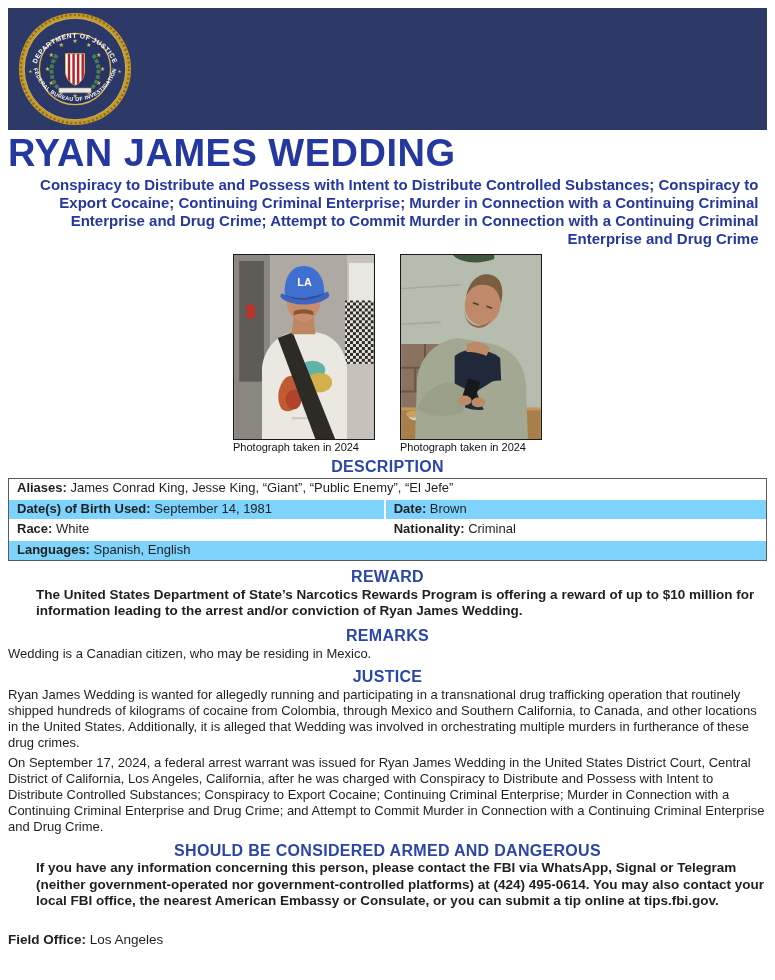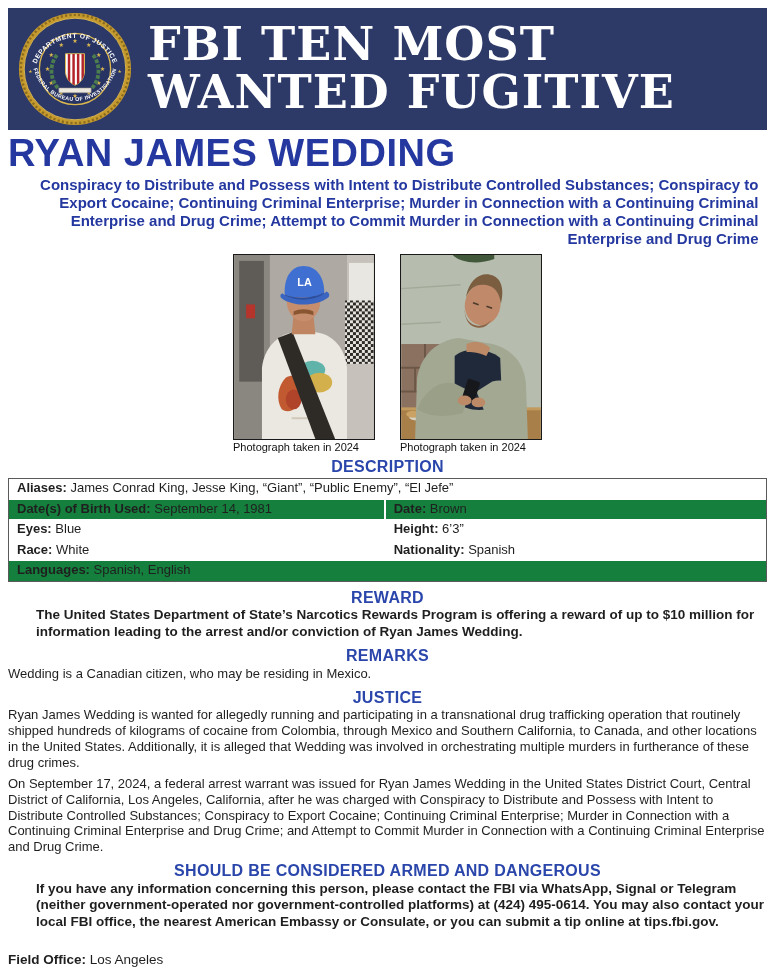--- a/index.html
+++ b/index.html
@@ -42,21 +42,21 @@
   .sect-heading {
     text-align:center; color:#2a46ab; font-weight:bold; font-size:16px;
     margin:7px 0 1px 0; line-height:1.1; letter-spacing:0.3px;
   }
   .sect-heading.tight { margin-top:5px; }
 
   
   .desc-table { border:1px solid #5a5a5a; margin-top:3px; font-size:13px; }
   .drow { display:flex; line-height:14.5px; }
   .drow + .drow { border-top:1px solid #fff; }
-  .drow.shaded { background:#15803d; }
+  .drow.shaded { background:#7dd3fc; }
   .dcell { padding:2px 8px 3px 8px; flex:1 1 auto; }
   .dcell.half-l { flex:0 0 49.5%; }
   .dcell.half-r { border-left:2px solid #fff; flex:1 1 auto; }
   .field-label { font-weight:bold;margin-top:41px; }
 
   
   .para { font-size:13px; line-height:1.22; margin:1px 0 0 0; }
   .para.bold { font-weight:bold; font-size:13.5px;margin-left:28px; }
   .caution-p2 { margin-top:5px; }
 
@@ -110,24 +110,20 @@
         <path d="M50,44 L70,44 L70,62 C70,70 65,75 60,77 C55,75 50,70 50,62 Z" fill="#ffffff" stroke="#dcb84e" stroke-width="1"></path>
         <g clip-path="url(#shieldClip)">
           <rect x="52.4" y="44" width="2.6" height="33" fill="#b3232a"></rect>
           <rect x="57.2" y="44" width="2.6" height="33" fill="#b3232a"></rect>
           <rect x="62.0" y="44" width="2.6" height="33" fill="#b3232a"></rect>
           <rect x="66.8" y="44" width="2.6" height="33" fill="#b3232a"></rect>
         </g>
         <path d="M 43,80 L 77,80 L 77,85 L 43,85 Z" fill="#ece8de" stroke="#9a9486" stroke-width="0.6"></path>
       </svg>
     </div>
-    <div class="banner-title">
-      <div>FBI TEN MOST</div>
-      <div>WANTED FUGITIVE</div>
-    </div>
   </header>
 
   <div class="fugitive-name">RYAN JAMES WEDDING</div>
   <div class="charges">Conspiracy to Distribute and Possess with Intent to Distribute Controlled Substances; Conspiracy to Export Cocaine; Continuing Criminal Enterprise; Murder in Connection with a Continuing Criminal Enterprise and Drug Crime; Attempt to Commit Murder in Connection with a Continuing Criminal Enterprise and Drug Crime</div>
 
   <div class="photos">
     <figure class="photo-fig">
       <svg class="photo-frame" viewBox="0 0 141 186">
         <defs>
           <pattern id="chk" width="6" height="6" patternUnits="userSpaceOnUse">
@@ -214,36 +210,26 @@
         <span class="field-label">Date(s) of Birth Used:</span>
         <span>September 14, 1981</span>
       </div>
       <div class="dcell half-r">
         <span class="field-label">Date:</span>
         <span>Brown</span>
       </div>
     </div>
     <div class="drow">
       <div class="dcell half-l">
-        <span class="field-label">Eyes:</span>
-        <span>Blue</span>
-      </div>
-      <div class="dcell half-r">
-        <span class="field-label">Height:</span>
-        <span>6’3”</span>
-      </div>
-    </div>
-    <div class="drow">
-      <div class="dcell half-l">
         <span class="field-label">Race:</span>
         <span>White</span>
       </div>
       <div class="dcell half-r">
         <span class="field-label">Nationality:</span>
-        <span>Spanish</span>
+        <span>Criminal</span>
       </div>
     </div>
     <div class="drow shaded">
       <div class="dcell">
         <span class="field-label">Languages:</span>
         <span>Spanish, English</span>
       </div>
     </div>
   </div>
 

